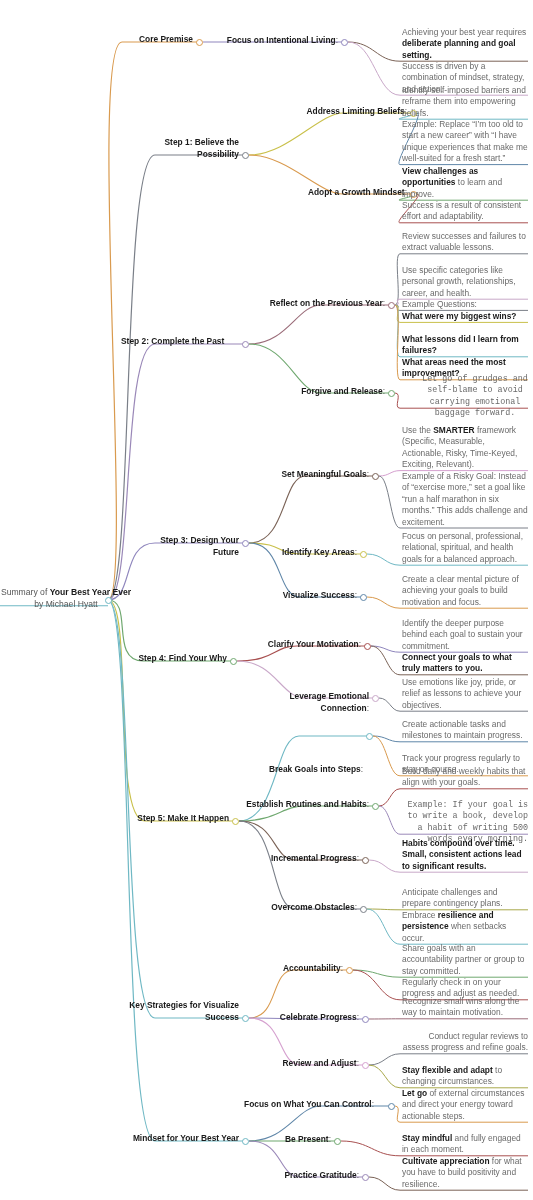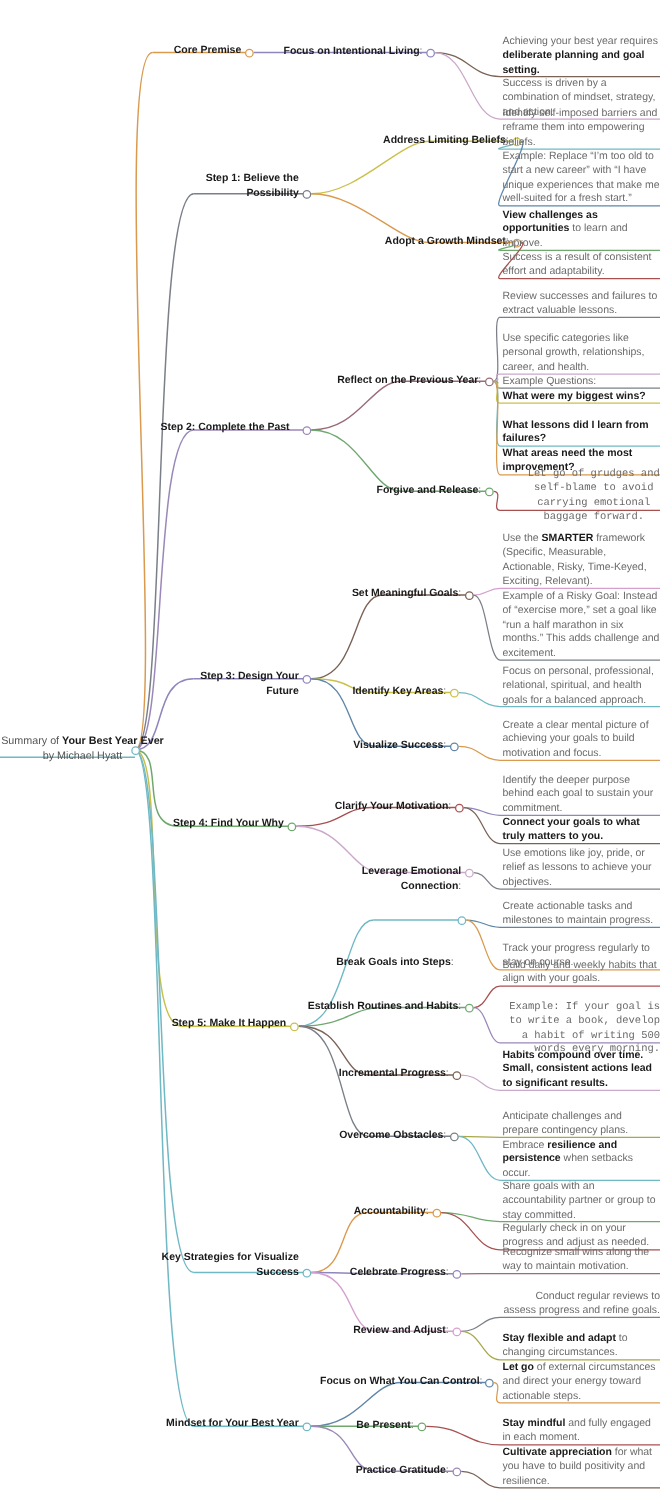--- a/index.html
+++ b/index.html
@@ -167,21 +167,21 @@
       <div class="node lvl1" style="left: 121px; top: 137.4px; width: 118px; text-align: right;">Step 1: Believe the Possibility</div>
       <div class="dot" style="left: 241.5px; top: 151.5px; border-color: rgb(122, 127, 136);"></div>
       <div class="node lvl2" style="left: 277px; top: 106.1px; width: 130px; text-align: right;">Address Limiting Beliefs<span class="tail">:</span></div>
       <div class="dot" style="left: 409.5px; top: 109.5px; border-color: rgb(201, 192, 74);"></div>
       <div class="node leaf" style="left: 402px; top: 85px; width: 126px; text-align: left;">Identify self-imposed barriers and reframe them into empowering beliefs.</div>
       <div class="node leaf" style="left: 402px; top: 119px; width: 126px; text-align: left;">Example: Replace “I’m too old to start a new career” with “I have unique experiences that make me well-suited for a fresh start.”</div>
       <div class="node lvl2" style="left: 277px; top: 187.1px; width: 130px; text-align: right;">Adopt a Growth Mindset<span class="tail">:</span></div>
       <div class="dot" style="left: 409.5px; top: 190.5px; border-color: rgb(217, 154, 78);"></div>
       <div class="node leaf" style="left: 402px; top: 166px; width: 126px; text-align: left;"><b>View challenges as opportunities</b> to learn and improve.</div>
       <div class="node leaf" style="left: 402px; top: 200px; width: 126px; text-align: left;">Success is a result of consistent effort and adaptability.</div>
-      <div class="node lvl1" style="left: 121px; top: 336.1px; width: 118px; text-align: center;">Step 2: Complete the Past</div>
+      <div class="node lvl1" style="left: 121px; top: 336.1px; width: 118px; text-align: left;">Step 2: Complete the Past</div>
       <div class="dot" style="left: 241.5px; top: 340.5px; border-color: rgb(154, 136, 184);"></div>
       <div class="node lvl2" style="left: 255px; top: 298.1px; width: 130px; text-align: right;">Reflect on the Previous Year<span class="tail">:</span></div>
       <div class="dot" style="left: 387.5px; top: 301.5px; border-color: rgb(154, 107, 120);"></div>
       <div class="node leaf" style="left: 402px; top: 231px; width: 126px; text-align: left;">Review successes and failures to extract valuable lessons.</div>
       <div class="node leaf" style="left: 402px; top: 265px; width: 126px; text-align: left;">Use specific categories like personal growth, relationships, career, and health.</div>
       <div class="node leaf" style="left: 402px; top: 299px; width: 126px; text-align: left;">Example Questions:</div>
       <div class="node leaf" style="left: 402px; top: 311px; width: 126px; text-align: left;"><b>What were my biggest wins?</b></div>
       <div class="node leaf" style="left: 402px; top: 334px; width: 126px; text-align: left;"><b>What lessons did I learn from failures?</b></div>
       <div class="node leaf" style="left: 402px; top: 357px; width: 126px; text-align: left;"><b>What areas need the most improvement?</b></div>
       <div class="node lvl2" style="left: 255px; top: 386.1px; width: 130px; text-align: right;">Forgive and Release<span class="tail">:</span></div>
@@ -233,21 +233,21 @@
       <div class="node leaf" style="left: 402px; top: 977px; width: 126px; text-align: left;">Regularly check in on your progress and adjust as needed.</div>
       <div class="node lvl2" style="left: 229px; top: 1012.1px; width: 130px; text-align: right;">Celebrate Progress<span class="tail">:</span></div>
       <div class="dot" style="left: 361.5px; top: 1015.5px; border-color: rgb(143, 134, 189);"></div>
       <div class="node leaf" style="left: 402px; top: 996px; width: 126px; text-align: left;">Recognize small wins along the way to maintain motivation.</div>
       <div class="node lvl2" style="left: 229px; top: 1058.1px; width: 130px; text-align: right;">Review and Adjust<span class="tail">:</span></div>
       <div class="dot" style="left: 361.5px; top: 1061.5px; border-color: rgb(213, 160, 207);"></div>
       <div class="node leaf" style="left: 402px; top: 1031px; width: 126px; text-align: right;">Conduct regular reviews to assess progress and refine goals.</div>
       <div class="node leaf" style="left: 402px; top: 1065px; width: 126px; text-align: left;"><b>Stay flexible and adapt</b> to changing circumstances.</div>
       <div class="node lvl1" style="left: 121px; top: 1133.1px; width: 118px; text-align: right;">Mindset for Your Best Year</div>
       <div class="dot" style="left: 241.5px; top: 1137.5px; border-color: rgb(111, 184, 196);"></div>
-      <div class="node lvl2" style="left: 256px; top: 1099.1px; width: 130px; text-align: right;">Focus on What You Can Control<span class="tail">:</span></div>
+      <div class="node lvl2" style="left: 244px; top: 1099.1px; width: 130px; text-align: right;">Focus on What You Can Control<span class="tail">:</span></div>
       <div class="dot" style="left: 387.5px; top: 1102.5px; border-color: rgb(95, 134, 168);"></div>
       <div class="node leaf" style="left: 402px; top: 1088px; width: 126px; text-align: left;"><b>Let go</b> of external circumstances and direct your energy toward actionable steps.</div>
       <div class="node lvl2" style="left: 201px; top: 1134.1px; width: 130px; text-align: right;">Be Present<span class="tail">:</span></div>
       <div class="dot" style="left: 333.5px; top: 1137.5px; border-color: rgb(111, 168, 111);"></div>
       <div class="node leaf" style="left: 402px; top: 1133px; width: 126px; text-align: left;"><b>Stay mindful</b> and fully engaged in each moment.</div>
       <div class="node lvl2" style="left: 229px; top: 1170.1px; width: 130px; text-align: right;">Practice Gratitude<span class="tail">:</span></div>
       <div class="dot" style="left: 361.5px; top: 1173.5px; border-color: rgb(154, 136, 184);"></div>
       <div class="node leaf" style="left: 402px; top: 1156px; width: 126px; text-align: left;"><b>Cultivate appreciation</b> for what you have to build positivity and resilience.</div>
     </div>
 </div>

